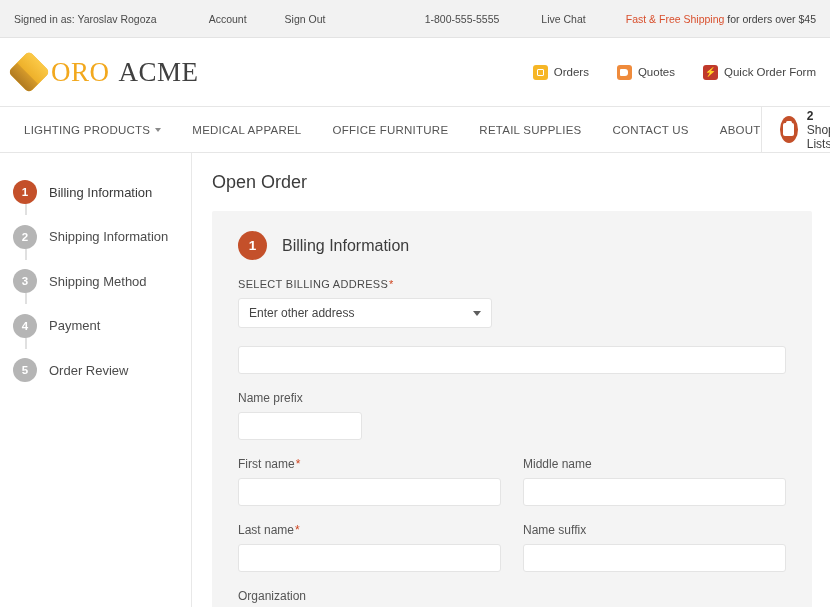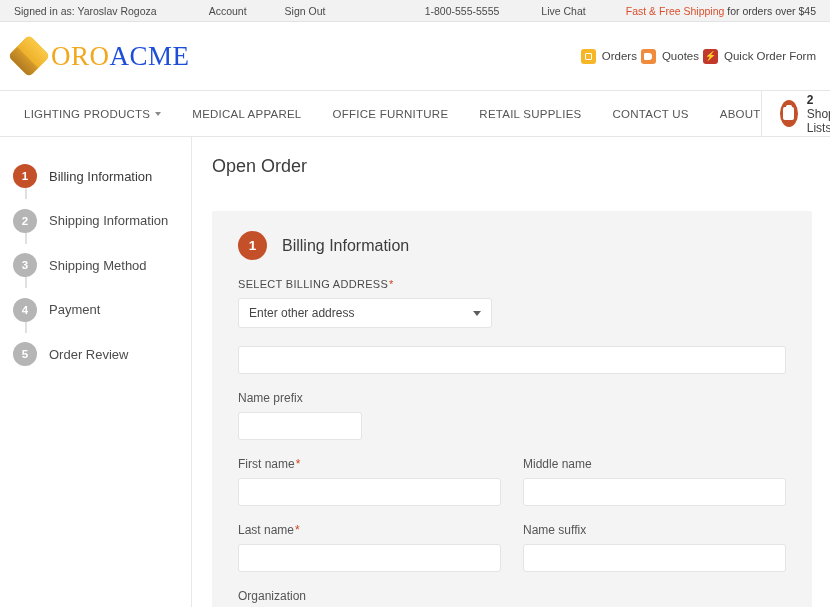--- a/index.html
+++ b/index.html
@@ -5,21 +5,21 @@
   * { box-sizing: border-box; margin: 0; padding: 0; }
   html, body {
     width: 830px; height: 607px;
     background: #ffffff;
     font-family: "Liberation Sans", sans-serif;
     overflow: hidden;
   }
 
   
   .topbar {
-    height: 22px;
+    height: 38px;
     background: #f2f2f2;
     border-bottom: 1px solid #e3e3e3;
     display: flex;
     align-items: center;
     font-size: 10.5px;
     color: #4a4a4a;
     padding: 0 14px;
     gap: 39px;
   }
   .topbar-left { display: flex; align-items: center; gap: 0; }
@@ -62,27 +62,27 @@
   .logo-mark .band2 {
     position: absolute; left: 0; bottom: 0; width: 100%; height: 45%;
     background: linear-gradient(180deg,#d59a2a 0%, #b07a22 100%);
   }
   .logo-text {
     font-family: "Liberation Serif", serif;
     font-size: 27px;
     letter-spacing: 0.5px;
   }
   .logo-oro { color: #f2a81d; }
-  .logo-acme { color: #1d4ed8; }
+  .logo-acme { color: #404040; margin-left: 9px; }
 
   .header-links {
     margin-left: auto;
     display: flex;
     align-items: flex-start;
-    gap: 4px;
+    gap: 28px;
     font-size: 11.5px;
     color: #444;
   }
   .hlink { display: flex; align-items: center; gap: 6px; cursor: pointer; }
   .hicon {
     width: 15px; height: 15px;
     border-radius: 3px;
     display: flex; align-items: center; justify-content: center;
     color: #fff; font-size: 9px; line-height: 1;
   }
@@ -206,21 +206,21 @@
   .content {
     flex: 1;
     padding: 19px 18px 0 20px;
     background: #fff;
     overflow: hidden;
   }
   .page-title {
     font-size: 18px;
     color: #3c3c3c;
     font-weight: normal;
-    margin-bottom: 34px;
+    margin-bottom: 18px;
   }
   .panel {
     background: #f4f4f4;
     border-radius: 2px;
     padding: 20px 26px 0 26px;
     height: 100%;
   }
   .panel-head {
     display: flex;
     align-items: center;

